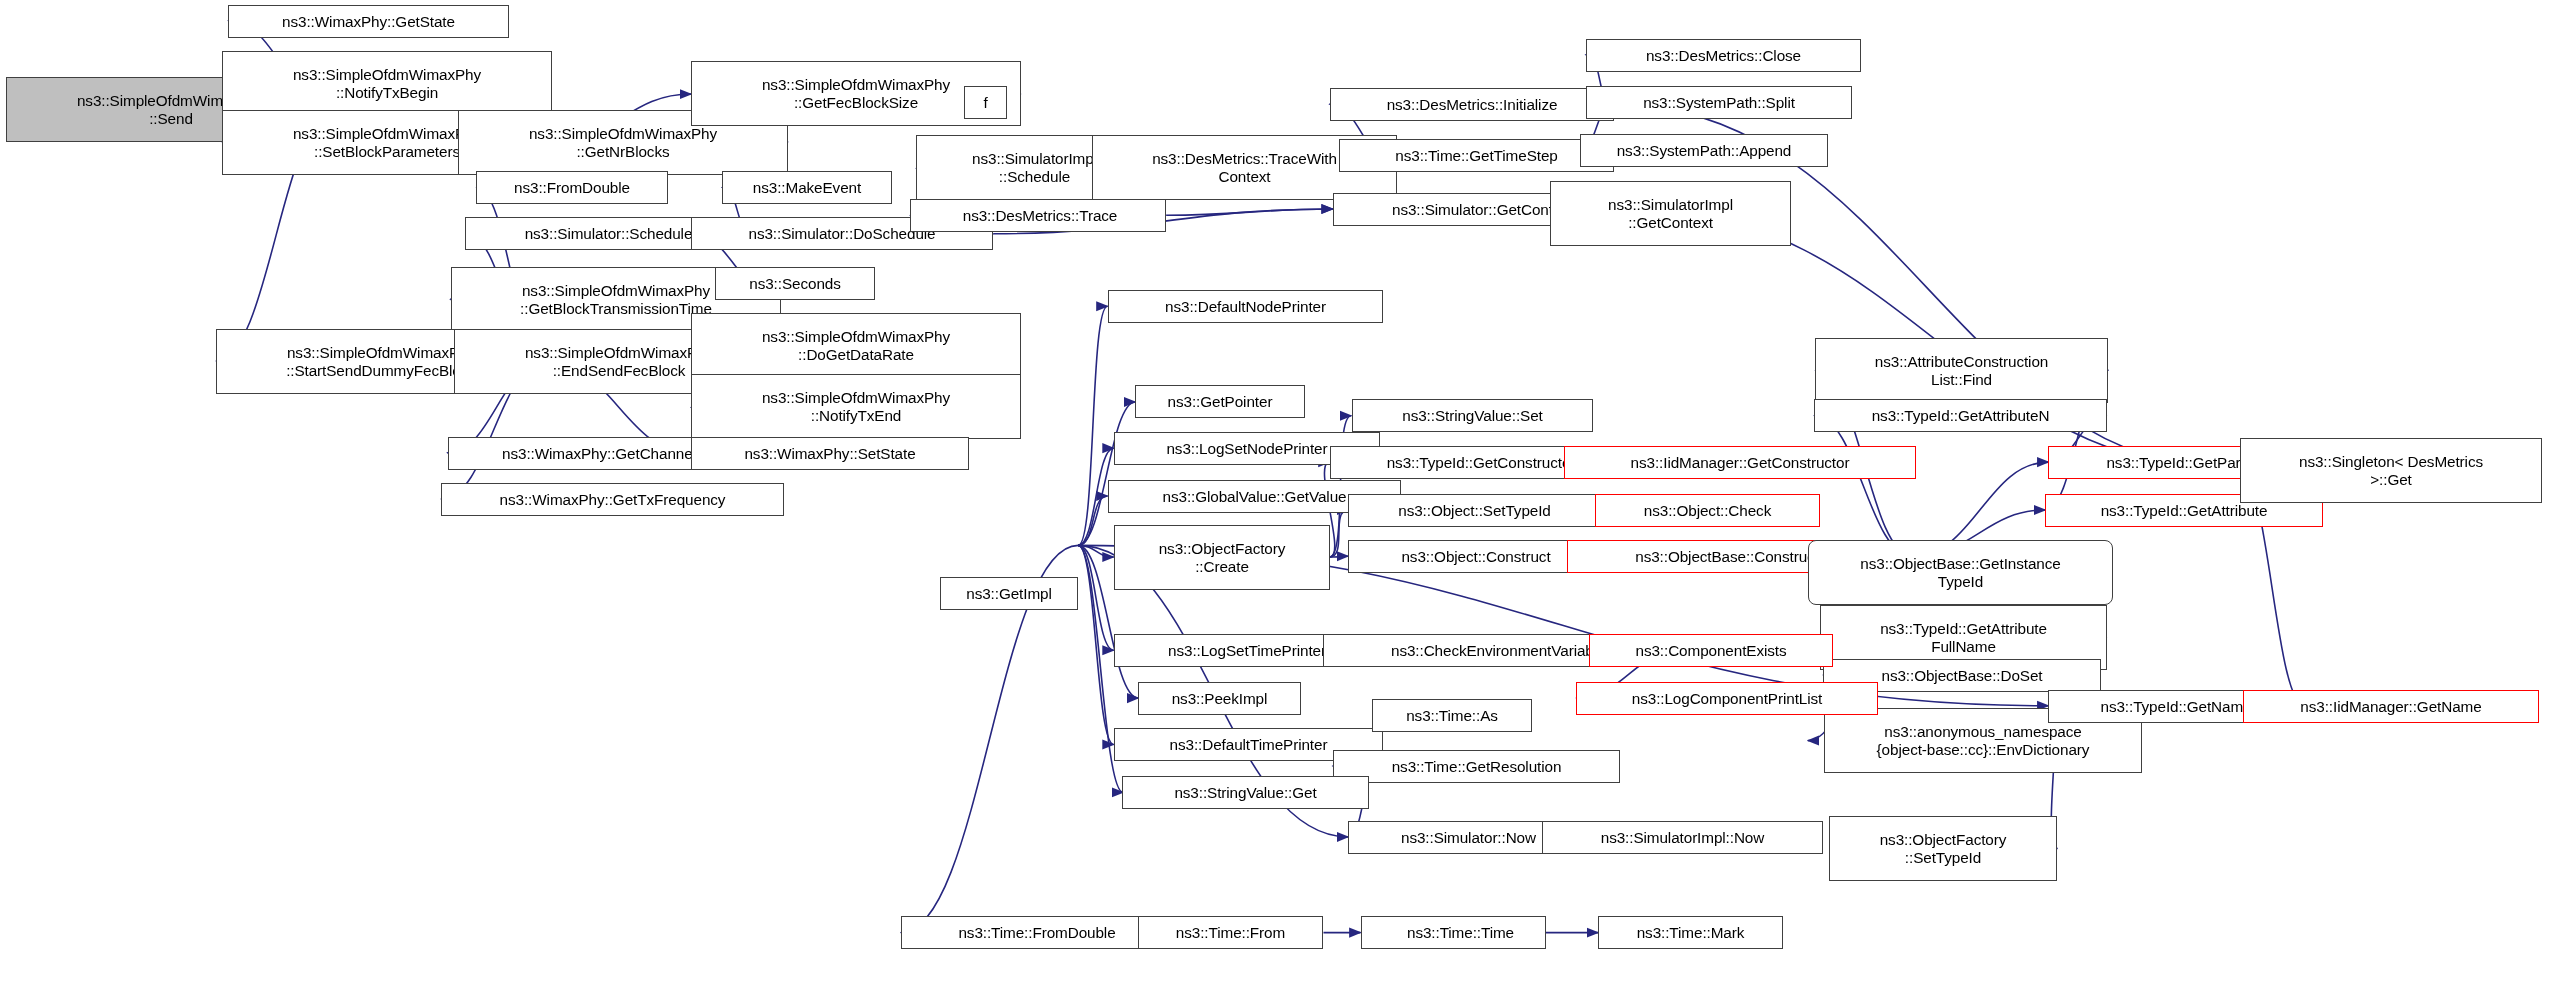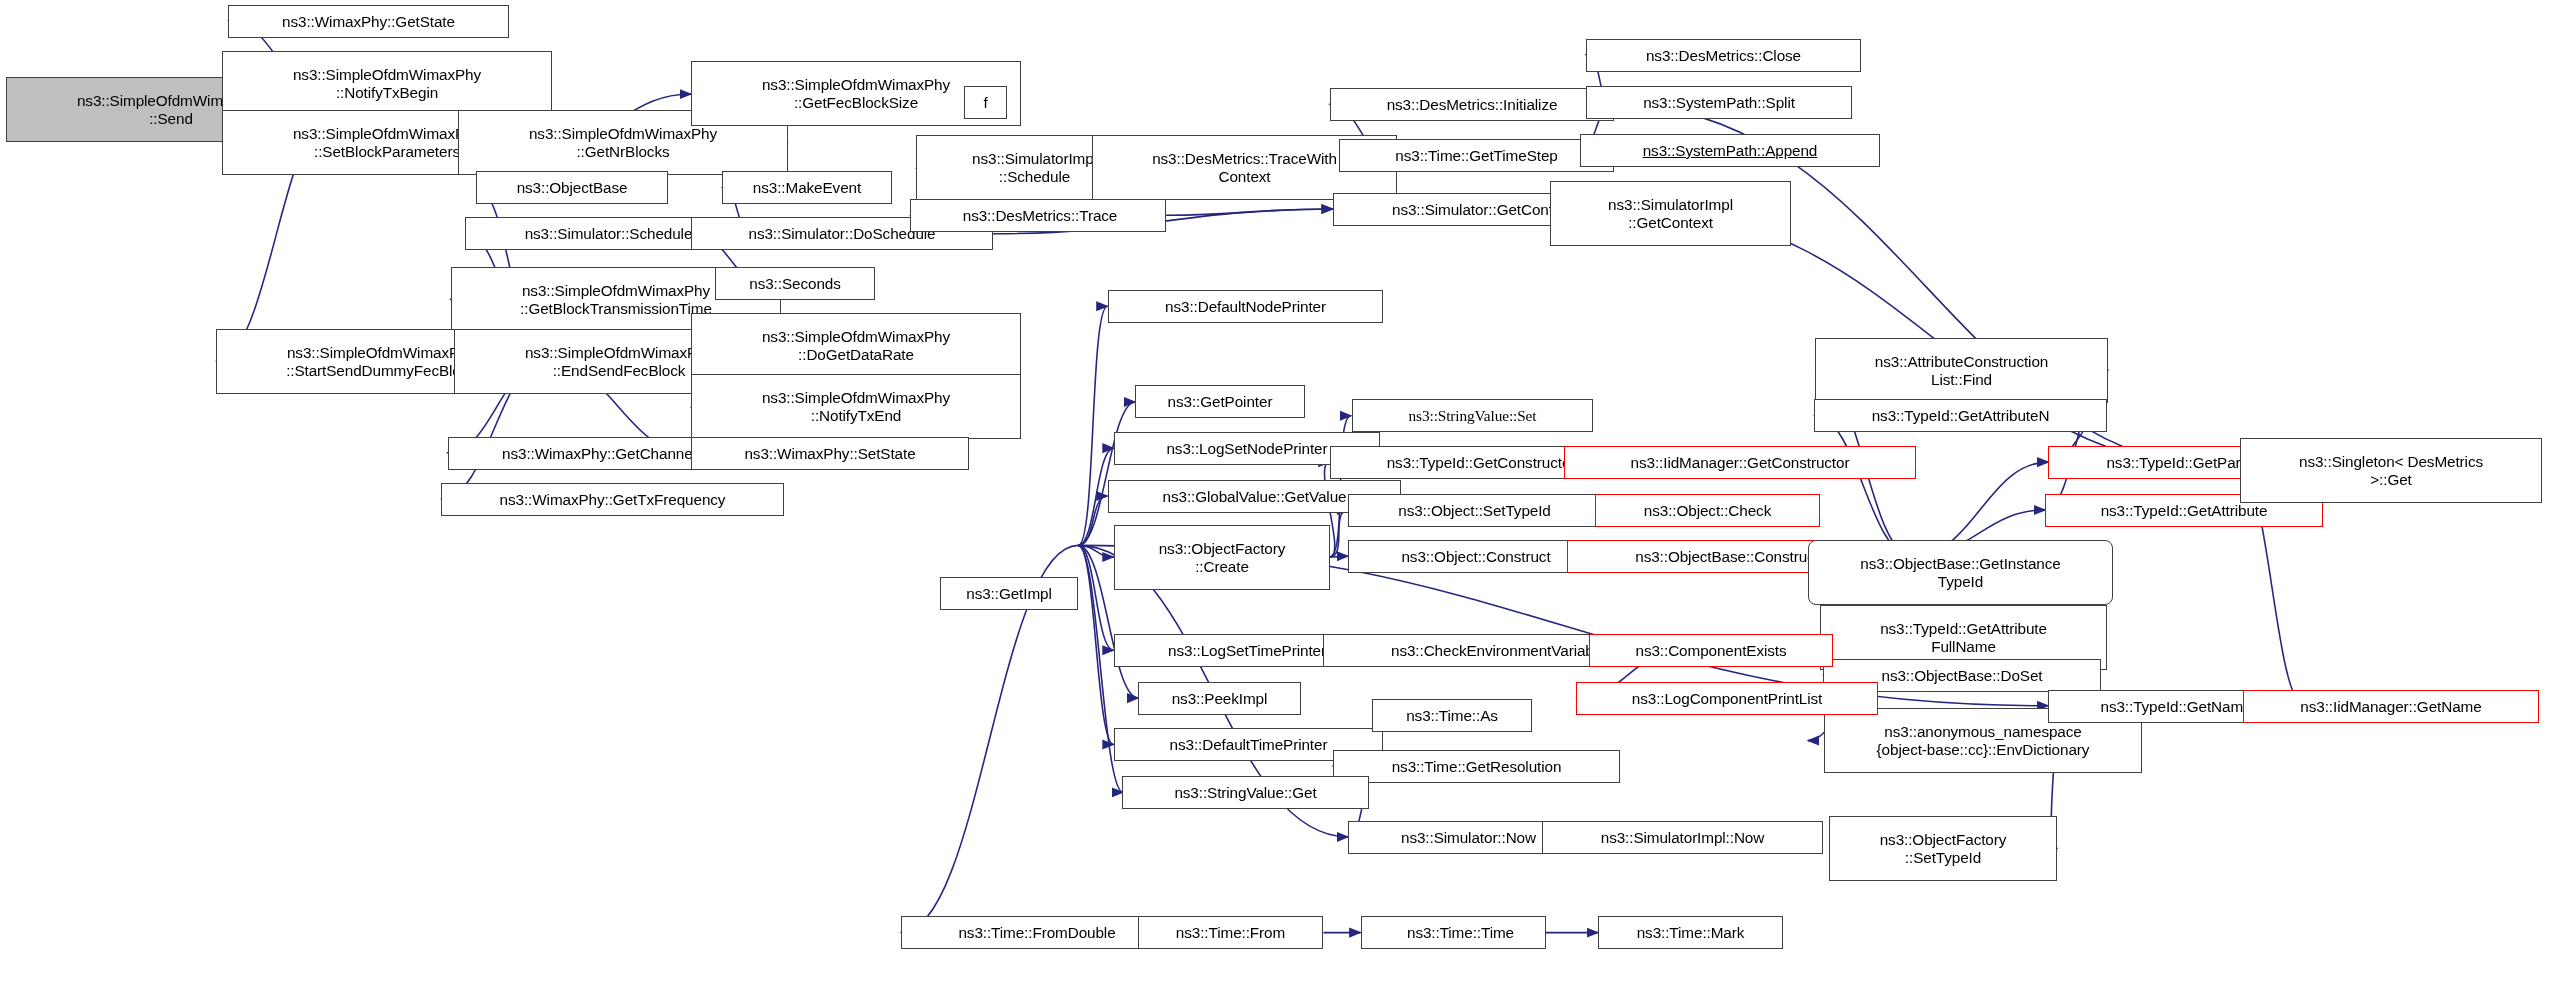--- a/index.html
+++ b/index.html
@@ -132,21 +132,21 @@
       <div class="node" style="left: 228px; top: 5px; width: 281px; height: 33px;">ns3::WimaxPhy::GetState</div>
       <div class="node" style="left: 222px; top: 51px; width: 330px; height: 65px;">ns3::SimpleOfdmWimaxPhy
 ::NotifyTxBegin</div>
       <div class="node" style="left: 222px; top: 110px; width: 330px; height: 65px;">ns3::SimpleOfdmWimaxPhy
 ::SetBlockParameters</div>
       <div class="node" style="left: 458px; top: 110px; width: 330px; height: 65px;">ns3::SimpleOfdmWimaxPhy
 ::GetNrBlocks</div>
       <div class="node" style="left: 691px; top: 61px; width: 330px; height: 65px;">ns3::SimpleOfdmWimaxPhy
 ::GetFecBlockSize</div>
       <div class="node" style="left: 964px; top: 86px; width: 43px; height: 33px;">f</div>
-      <div class="node" style="left: 476px; top: 171px; width: 192px; height: 33px;">ns3::ObjectBase</div>
+      <div class="node" style="left: 476px; top: 171px; width: 192px; height: 33px;">ns3::FromDouble</div>
       <div class="node" style="left: 465px; top: 217px; width: 287px; height: 33px;">ns3::Simulator::Schedule</div>
       <div class="node" style="left: 451px; top: 267px; width: 330px; height: 65px;">ns3::SimpleOfdmWimaxPhy
 ::GetBlockTransmissionTime</div>
       <div class="node" style="left: 216px; top: 329px; width: 330px; height: 65px;">ns3::SimpleOfdmWimaxPhy
 ::StartSendDummyFecBlock</div>
       <div class="node" style="left: 454px; top: 329px; width: 330px; height: 65px;">ns3::SimpleOfdmWimaxPhy
 ::EndSendFecBlock</div>
       <div class="node" style="left: 722px; top: 171px; width: 170px; height: 33px;">ns3::MakeEvent</div>
       <div class="node" style="left: 691px; top: 217px; width: 302px; height: 33px;">ns3::Simulator::DoSchedule</div>
       <div class="node" style="left: 715px; top: 267px; width: 160px; height: 33px;">ns3::Seconds</div>
@@ -160,31 +160,31 @@
       <div class="node" style="left: 916px; top: 135px; width: 237px; height: 65px;">ns3::SimulatorImpl
 ::Schedule</div>
       <div class="node" style="left: 910px; top: 199px; width: 256px; height: 33px; padding-left: 8px;">ns3::DesMetrics::Trace</div>
       <div class="node" style="left: 1092px; top: 135px; width: 305px; height: 65px;">ns3::DesMetrics::TraceWith
 Context</div>
       <div class="node" style="left: 1330px; top: 88px; width: 284px; height: 33px;">ns3::DesMetrics::Initialize</div>
       <div class="node" style="left: 1339px; top: 139px; width: 275px; height: 33px;">ns3::Time::GetTimeStep</div>
       <div class="node" style="left: 1333px; top: 193px; width: 299px; height: 33px;">ns3::Simulator::GetContext</div>
       <div class="node" style="left: 1586px; top: 39px; width: 275px; height: 33px;">ns3::DesMetrics::Close</div>
       <div class="node" style="left: 1586px; top: 86px; width: 266px; height: 33px;">ns3::SystemPath::Split</div>
-      <div class="node" style="left: 1580px; top: 134px; width: 300px; height: 33px; text-decoration: underline;">ns3::SystemPath::Append</div>
+      <div class="node" style="left: 1580px; top: 134px; width: 248px; height: 33px;">ns3::SystemPath::Append</div>
       <div class="node" style="left: 1550px; top: 181px; width: 241px; height: 65px;">ns3::SimulatorImpl
 ::GetContext</div>
       <div class="node" style="left: 1108px; top: 290px; width: 275px; height: 33px;">ns3::DefaultNodePrinter</div>
       <div class="node" style="left: 1135px; top: 385px; width: 170px; height: 33px;">ns3::GetPointer</div>
       <div class="node" style="left: 1114px; top: 432px; width: 266px; height: 33px;">ns3::LogSetNodePrinter</div>
       <div class="node" style="left: 1108px; top: 480px; width: 293px; height: 33px;">ns3::GlobalValue::GetValue</div>
       <div class="node" style="left: 940px; top: 529px; width: 138px; height: 33px; margin-top: 48px;">ns3::GetImpl</div>
       <div class="node" style="left: 1114px; top: 525px; width: 216px; height: 65px;">ns3::ObjectFactory
 ::Create</div>
-      <div class="node" style="left: 1352px; top: 399px; width: 241px; height: 33px; font-family: Liberation Serif, serif;">ns3::StringValue::Set</div>
+      <div class="node" style="left: 1352px; top: 399px; width: 241px; height: 33px;">ns3::StringValue::Set</div>
       <div class="node" style="left: 1330px; top: 446px; width: 302px; height: 33px;">ns3::TypeId::GetConstructor</div>
       <div class="node" style="left: 1348px; top: 494px; width: 253px; height: 33px;">ns3::Object::SetTypeId</div>
       <div class="node" style="left: 1348px; top: 540px; width: 256px; height: 33px;">ns3::Object::Construct</div>
       <div class="node red" style="left: 1564px; top: 446px; width: 352px; height: 33px;">ns3::IidManager::GetConstructor</div>
       <div class="node red" style="left: 1595px; top: 494px; width: 225px; height: 33px;">ns3::Object::Check</div>
       <div class="node red" style="left: 1567px; top: 540px; width: 346px; height: 33px;">ns3::ObjectBase::ConstructSelf</div>
       <div class="node" style="left: 1815px; top: 338px; width: 293px; height: 65px;">ns3::AttributeConstruction
 List::Find</div>
       <div class="node" style="left: 1814px; top: 399px; width: 293px; height: 33px;">ns3::TypeId::GetAttributeN</div>
       <div class="node" style="left: 1808px; top: 540px; width: 305px; height: 65px; border-radius: 8px;">ns3::ObjectBase::GetInstance

